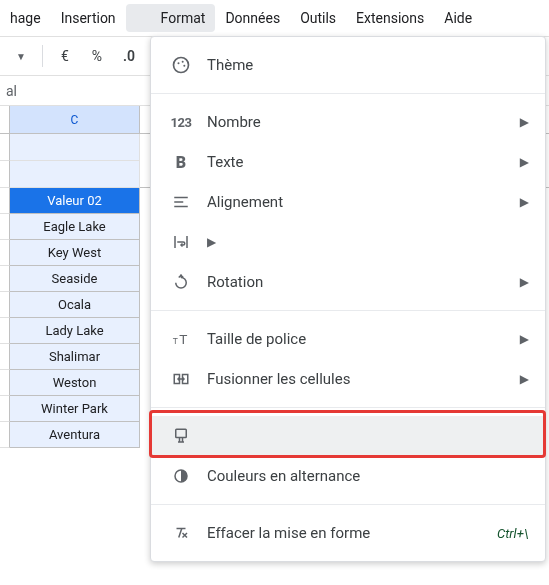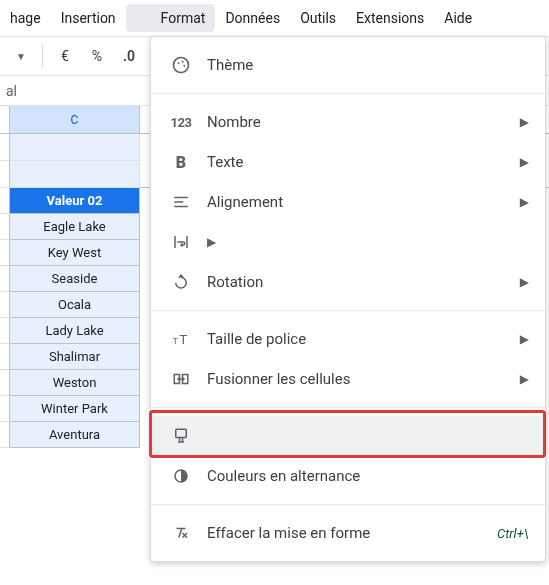--- a/index.html
+++ b/index.html
@@ -134,21 +134,21 @@
     display: flex;
     align-items: center;
     justify-content: center;
     font-size: 13px;
     color: #202124;
     background: #e8f0fe;
   }
   .cell.header {
     background: #1a73e8;
     color: #fff;
-    font-weight: 700;
+    font-weight: 400;
   }
 
   
   .menu {
     position: absolute;
     top: 36px;
     left: 150px;
     width: 396px;
     background: #fff;
     border: 1px solid #dadce0;

